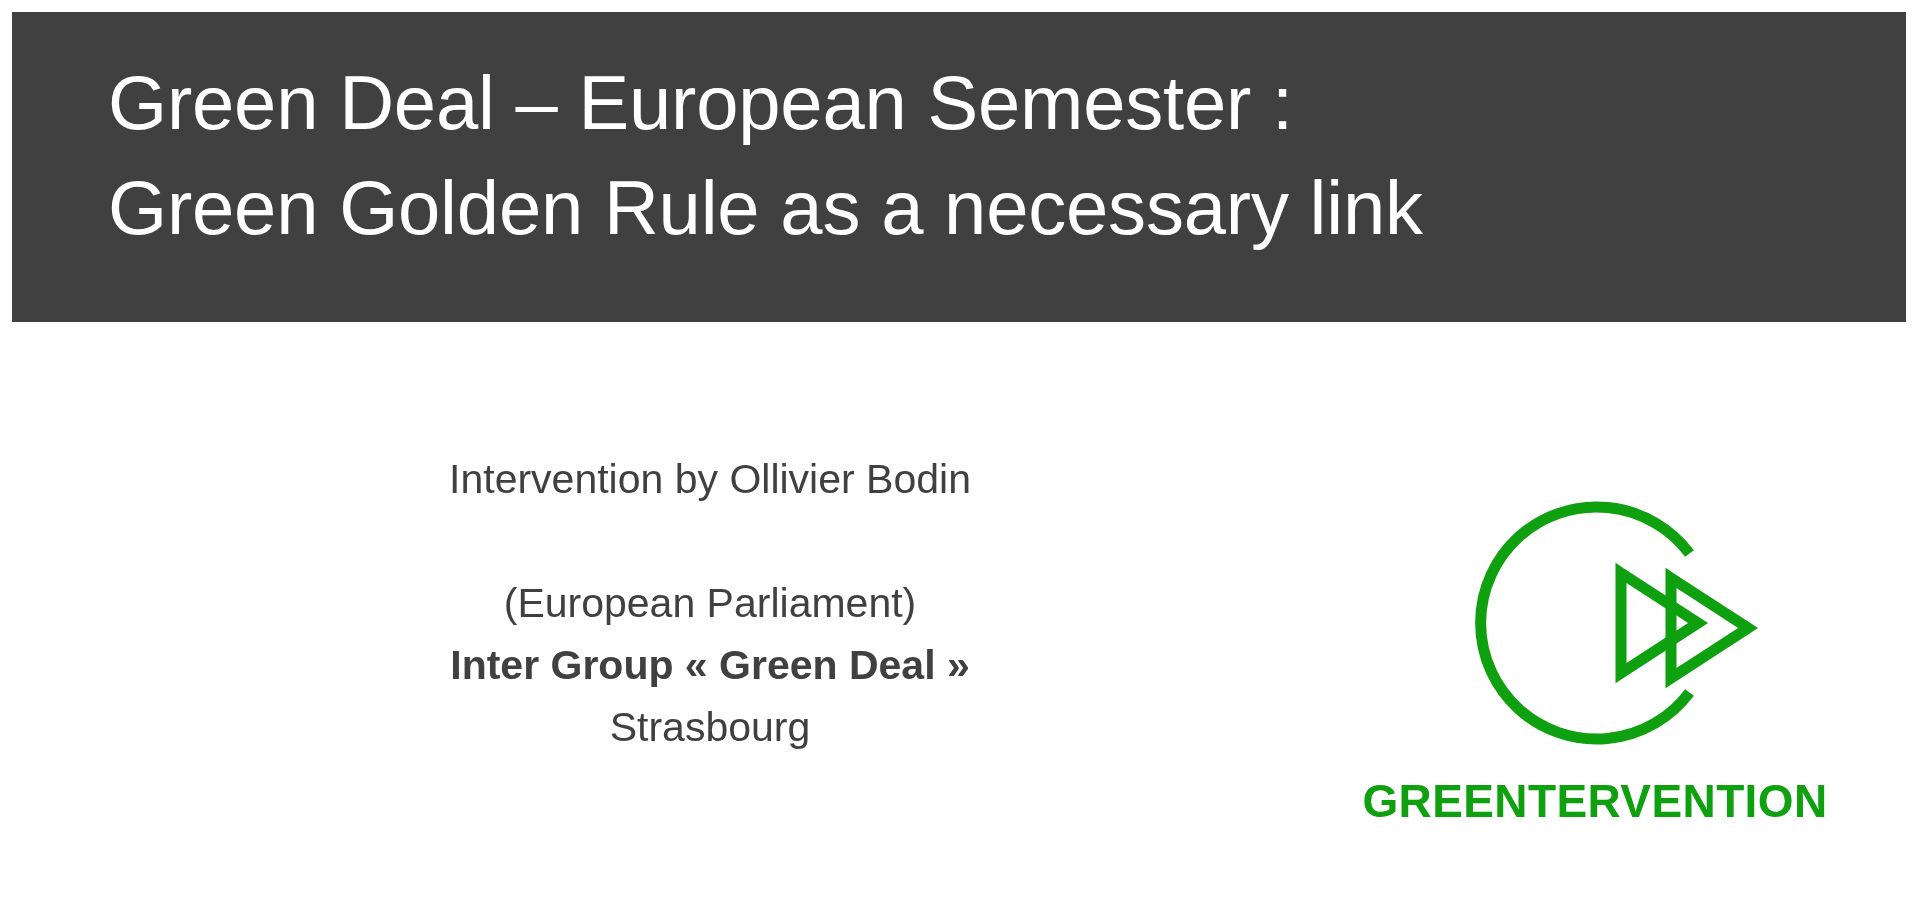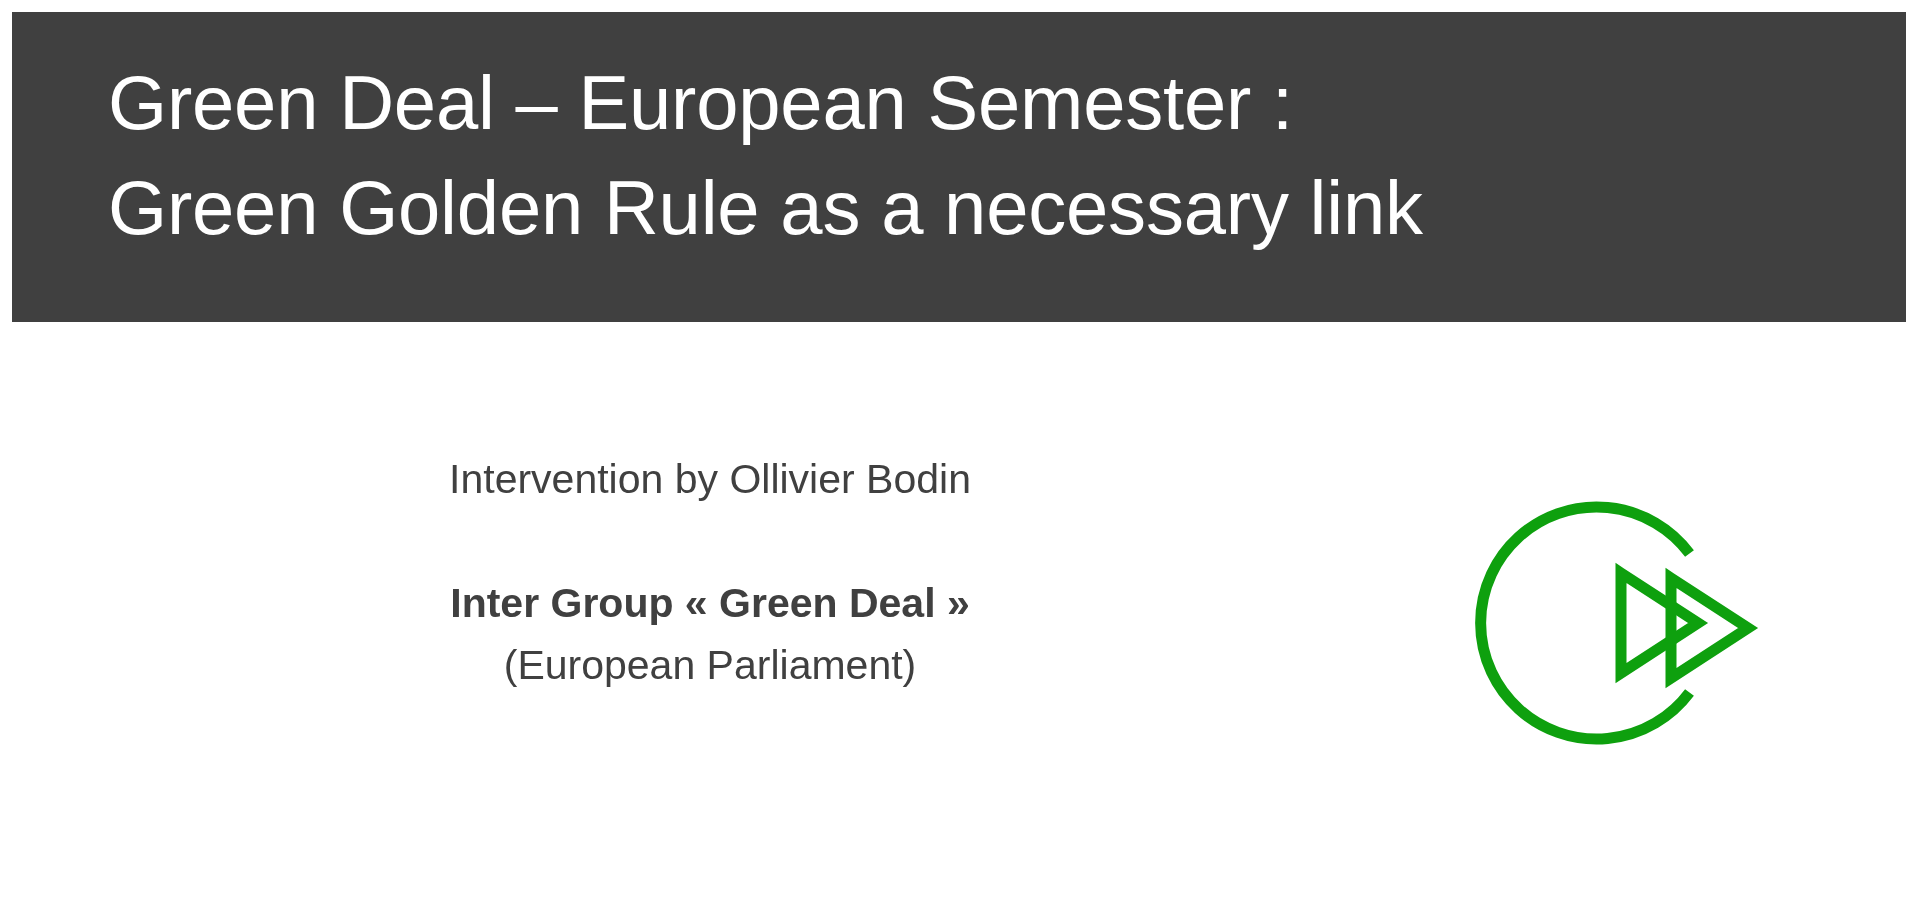--- a/index.html
+++ b/index.html
@@ -114,33 +114,35 @@
 <div id="slide">
 
   <div id="title-banner">
     <div id="title-text">Green Deal – European Semester :
 Green Golden Rule as a necessary link</div>
   </div>
 
   <div id="body-block">
     <div class="body-line">Intervention by Ollivier Bodin</div>
     <div class="body-spacer"></div>
+    <div class="body-line">(European Parliament)</div>
     <div class="body-line bold">Inter Group « Green Deal »</div>
-    <div class="body-line">(European Parliament)</div>
+    <div class="body-line">Strasbourg</div>
   </div>
 
   <div id="logo">
 
     <div id="logo-mark">
       <svg width="320" height="262" viewBox="0 0 320 262" xmlns="http://www.w3.org/2000/svg">
 
         <path d="M 244.5 61.5
                  A 116 116 0 1 0 244.5 200.5" fill="none" stroke="#0EA00E" stroke-width="11" stroke-linecap="butt" transform="rotate(0 128 131)"></path>
 
         <path d="M 176 81 L 253 131 L 176 181 Z" fill="#FFFFFF" stroke="#0EA00E" stroke-width="11" stroke-linejoin="miter"></path>
 
         <path d="M 226 86 L 303 136 L 226 186 Z" fill="none" stroke="#0EA00E" stroke-width="11" stroke-linejoin="miter"></path>
       </svg>
     </div>
 
+    <div id="logo-wordmark">GREENTERVENTION</div>
   </div>
 
 </div>
 
 </body></html>

